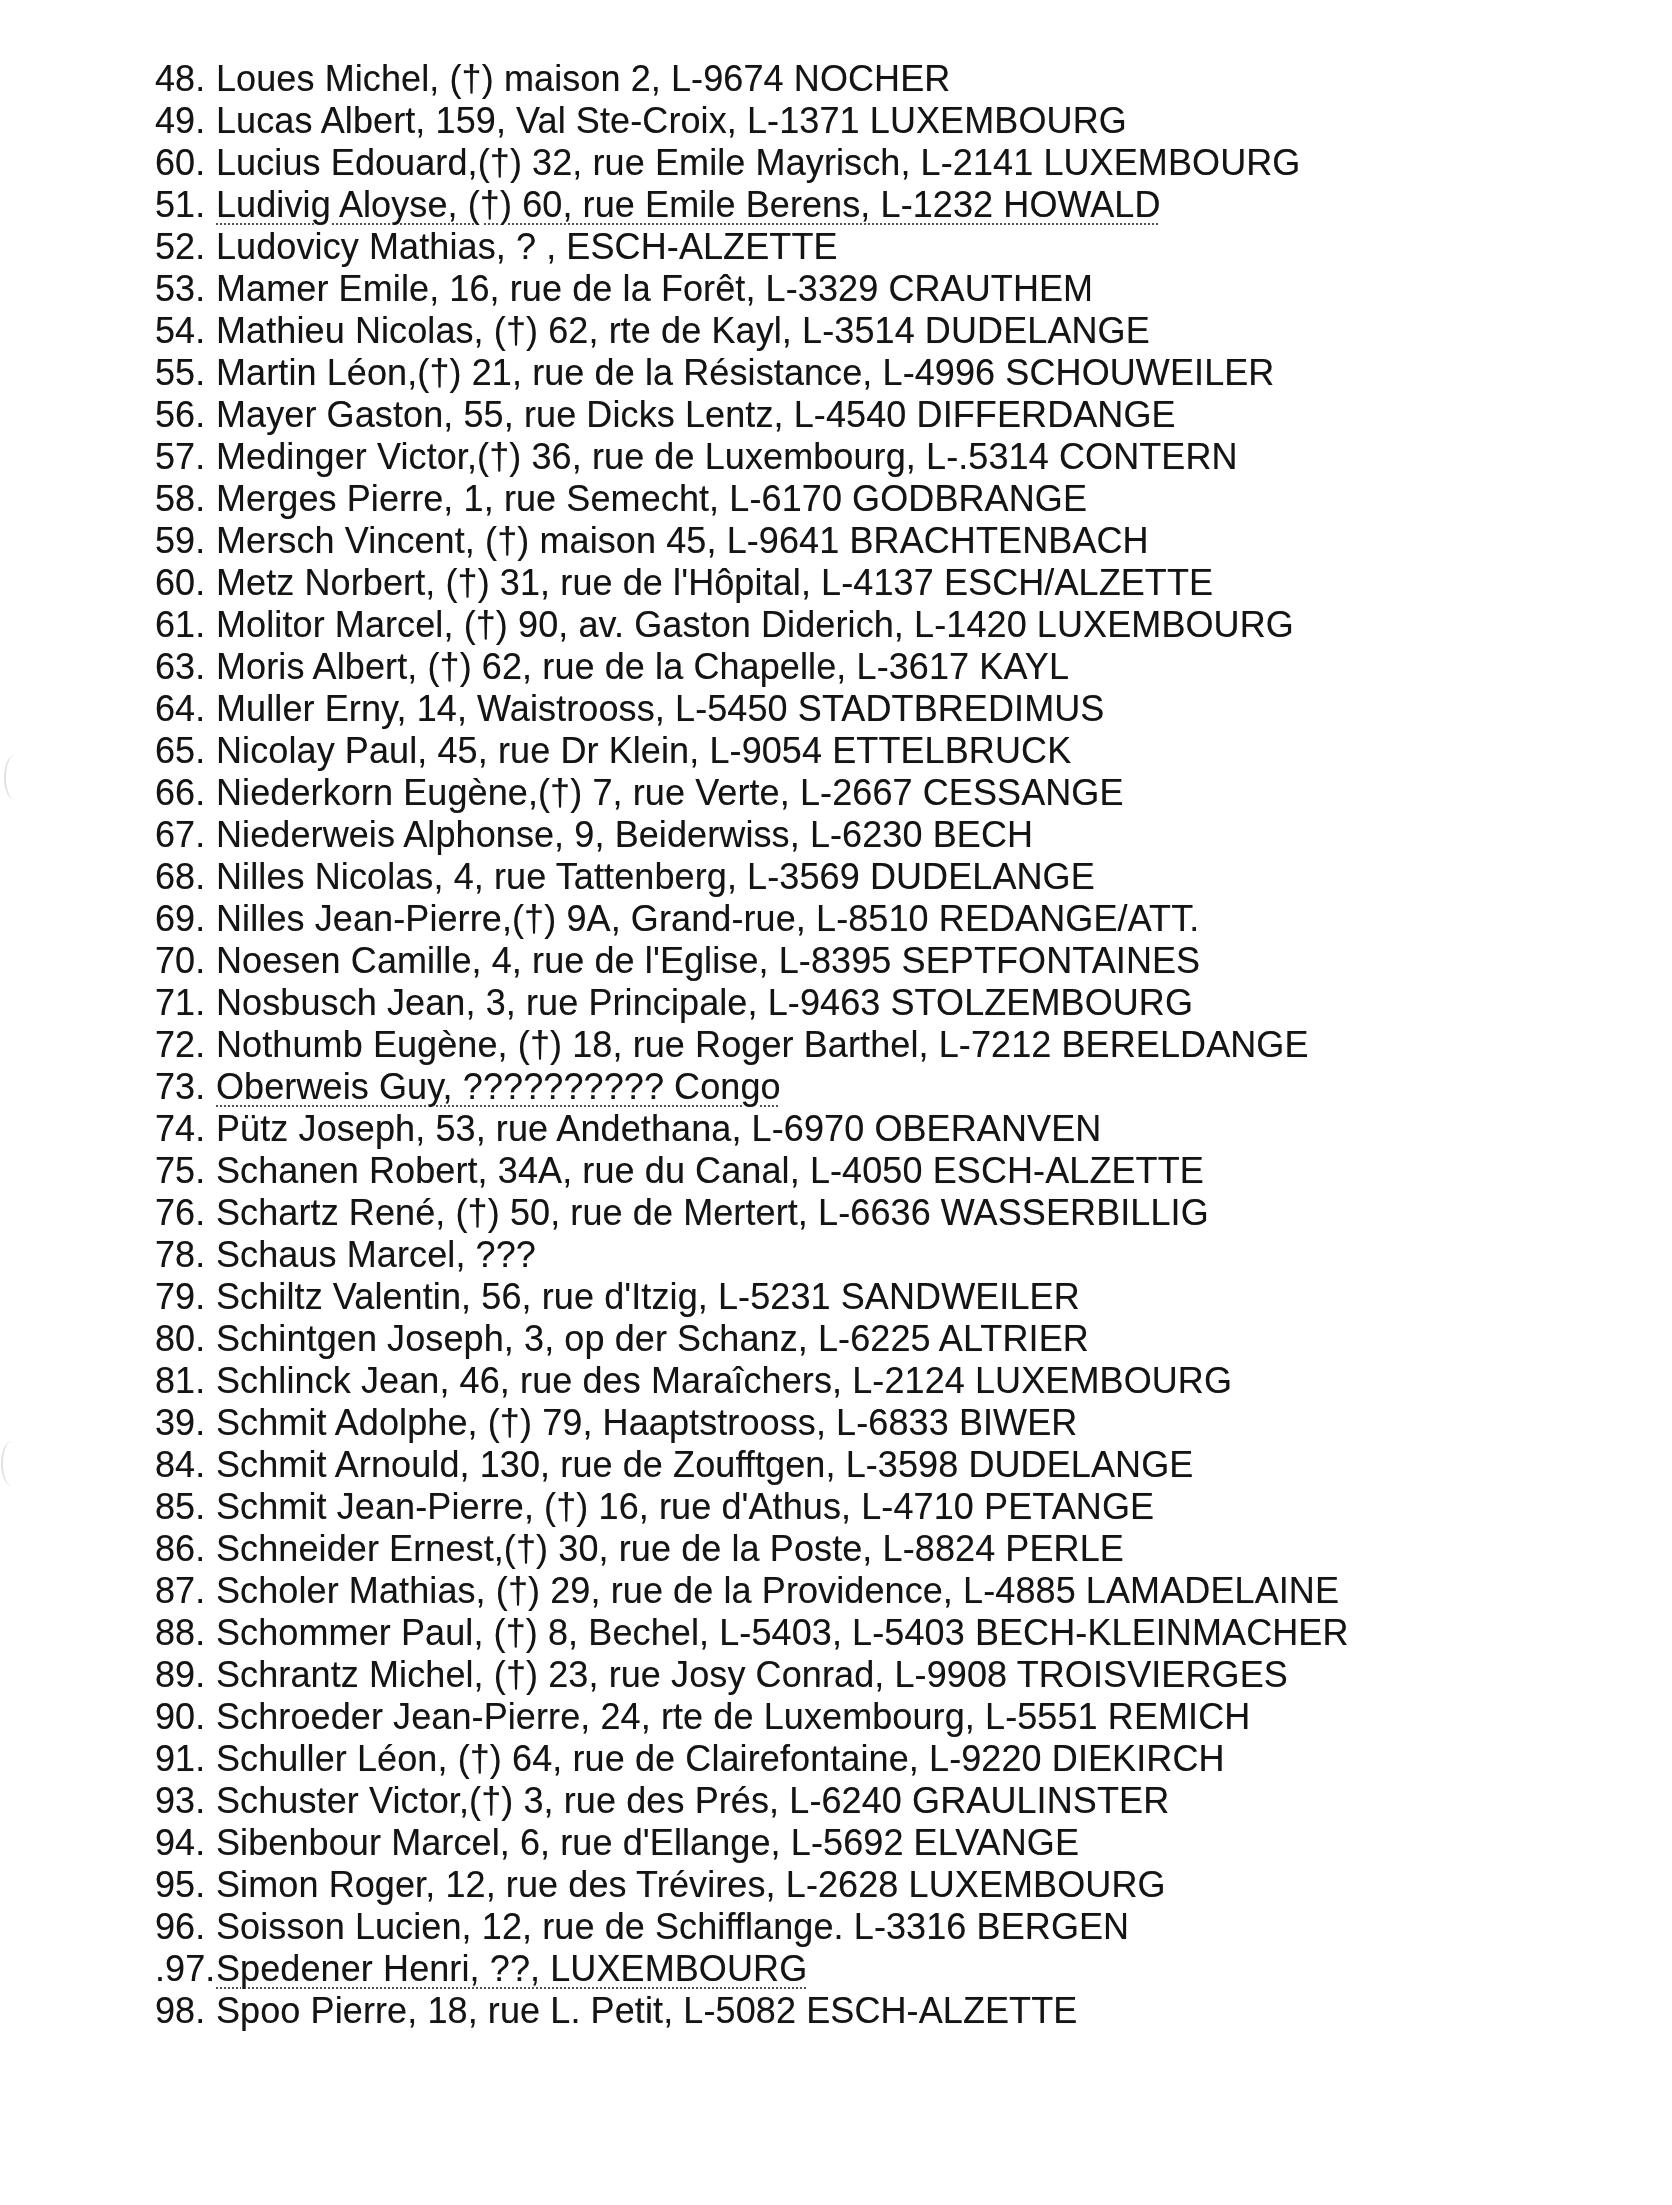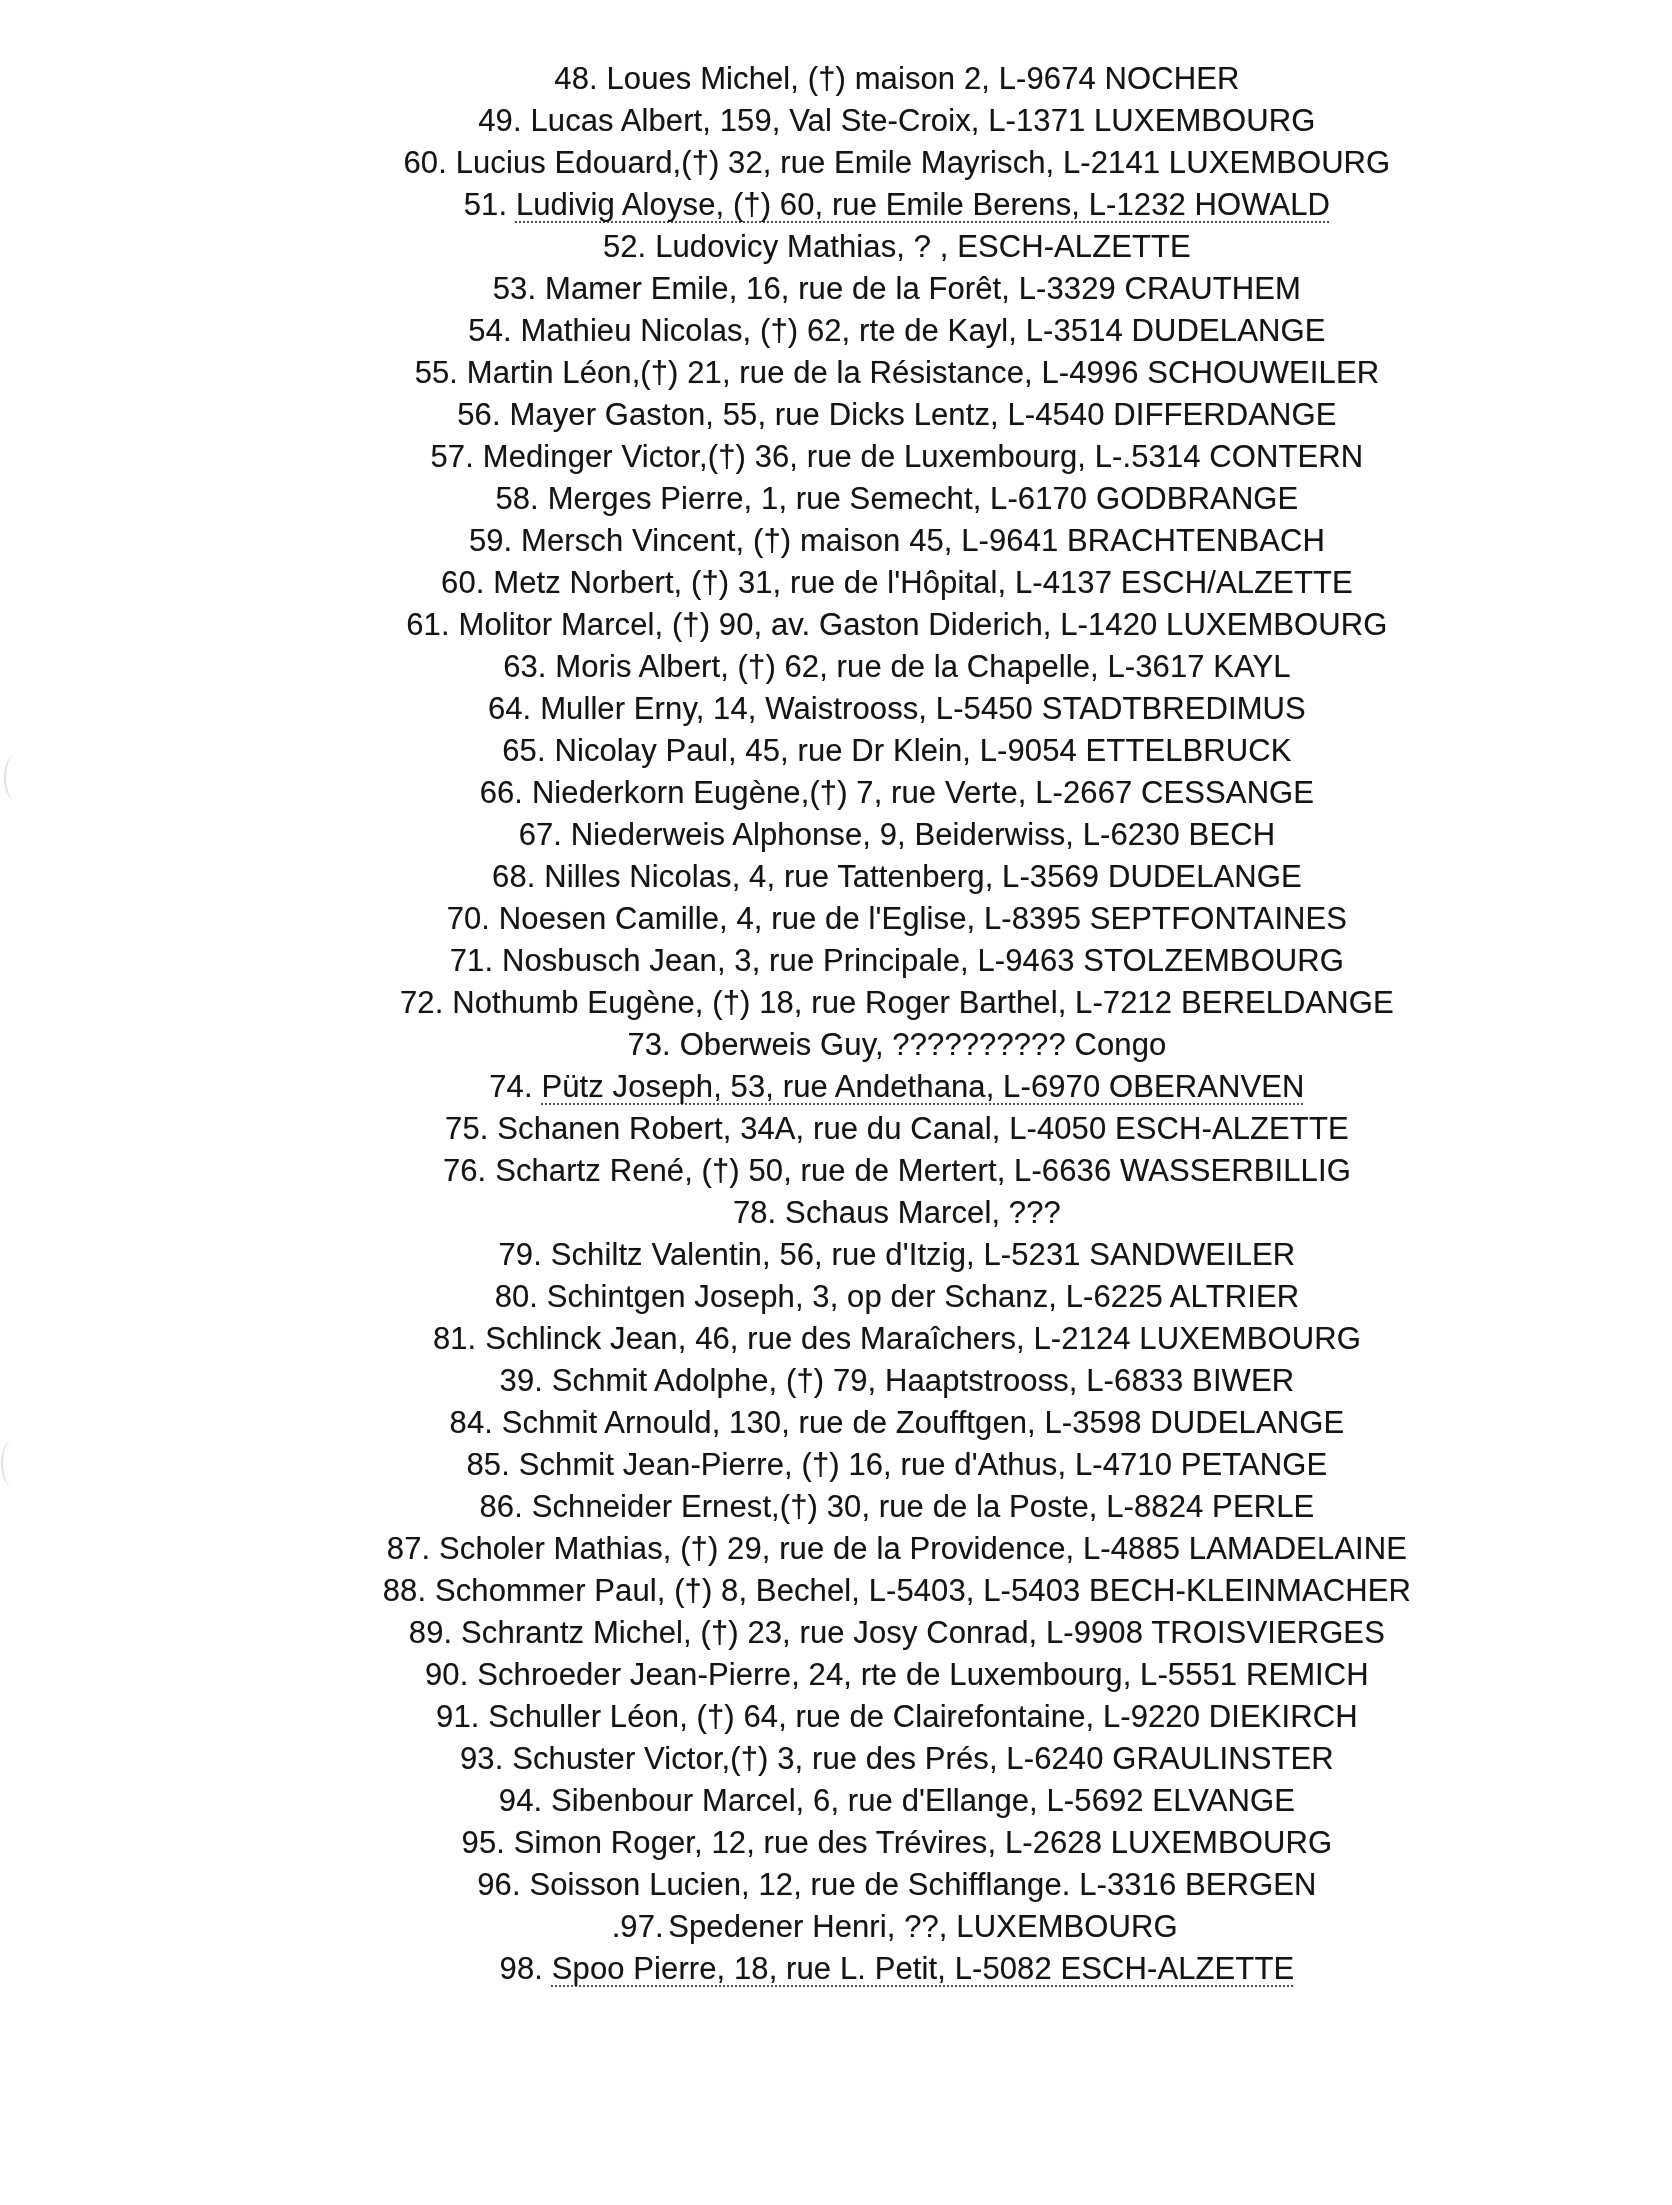--- a/index.html
+++ b/index.html
@@ -17,26 +17,25 @@
     color: #141414;
   }
   .list {
     position: absolute;
     top: 58px;
     left: 155px;
     right: 43px;
   }
   .row {
     white-space: nowrap;
-    font-size: 31px;
+    font-size: 36px;
     line-height: 42px;
     letter-spacing: 0.1px;
     
     text-shadow: 0 0 0.7px rgba(0,0,0,0.38);
-    text-align: center;
   }
   .num {
     display: inline-block;
     min-width: 61px;
     white-space: nowrap;
   }
   .txt {
     white-space: nowrap;
   }
   
@@ -79,20 +78,21 @@
       <div class="row"><span class="num">58.</span><span class="txt">Merges Pierre, 1, rue Semecht, L-6170 GODBRANGE</span></div>
       <div class="row"><span class="num">59.</span><span class="txt">Mersch Vincent, (†) maison 45, L-9641 BRACHTENBACH</span></div>
       <div class="row"><span class="num">60.</span><span class="txt">Metz Norbert, (†) 31, rue de l'Hôpital, L-4137 ESCH/ALZETTE</span></div>
       <div class="row"><span class="num">61.</span><span class="txt">Molitor Marcel, (†) 90, av. Gaston Diderich, L-1420 LUXEMBOURG</span></div>
       <div class="row"><span class="num">63.</span><span class="txt">Moris Albert, (†) 62, rue de la Chapelle, L-3617 KAYL</span></div>
       <div class="row"><span class="num">64.</span><span class="txt">Muller Erny, 14, Waistrooss, L-5450 STADTBREDIMUS</span></div>
       <div class="row"><span class="num">65.</span><span class="txt">Nicolay Paul, 45, rue Dr Klein, L-9054 ETTELBRUCK</span></div>
       <div class="row"><span class="num">66.</span><span class="txt">Niederkorn Eugène,(†) 7, rue Verte, L-2667 CESSANGE</span></div>
       <div class="row"><span class="num">67.</span><span class="txt">Niederweis Alphonse, 9, Beiderwiss, L-6230 BECH</span></div>
       <div class="row"><span class="num">68.</span><span class="txt">Nilles Nicolas, 4, rue Tattenberg, L-3569 DUDELANGE</span></div>
+      <div class="row"><span class="num">69.</span><span class="txt">Nilles Jean-Pierre,(†) 9A, Grand-rue, L-8510 REDANGE/ATT.</span></div>
       <div class="row"><span class="num">70.</span><span class="txt">Noesen Camille, 4, rue de l'Eglise, L-8395 SEPTFONTAINES</span></div>
       <div class="row"><span class="num">71.</span><span class="txt">Nosbusch Jean, 3, rue Principale, L-9463 STOLZEMBOURG</span></div>
       <div class="row"><span class="num">72.</span><span class="txt">Nothumb Eugène, (†) 18, rue Roger Barthel, L-7212 BERELDANGE</span></div>
       <div class="row"><span class="num">73.</span><span class="txt">Oberweis Guy, ?????????? Congo</span></div>
       <div class="row"><span class="num">74.</span><span class="txt">Pütz Joseph, 53, rue Andethana, L-6970 OBERANVEN</span></div>
       <div class="row"><span class="num">75.</span><span class="txt">Schanen Robert, 34A, rue du Canal, L-4050 ESCH-ALZETTE</span></div>
       <div class="row"><span class="num">76.</span><span class="txt">Schartz René, (†) 50, rue de Mertert, L-6636 WASSERBILLIG</span></div>
       <div class="row"><span class="num">78.</span><span class="txt">Schaus Marcel, ???</span></div>
       <div class="row"><span class="num">79.</span><span class="txt">Schiltz Valentin, 56, rue d'Itzig, L-5231 SANDWEILER</span></div>
       <div class="row"><span class="num">80.</span><span class="txt">Schintgen Joseph, 3, op der Schanz, L-6225 ALTRIER</span></div>

